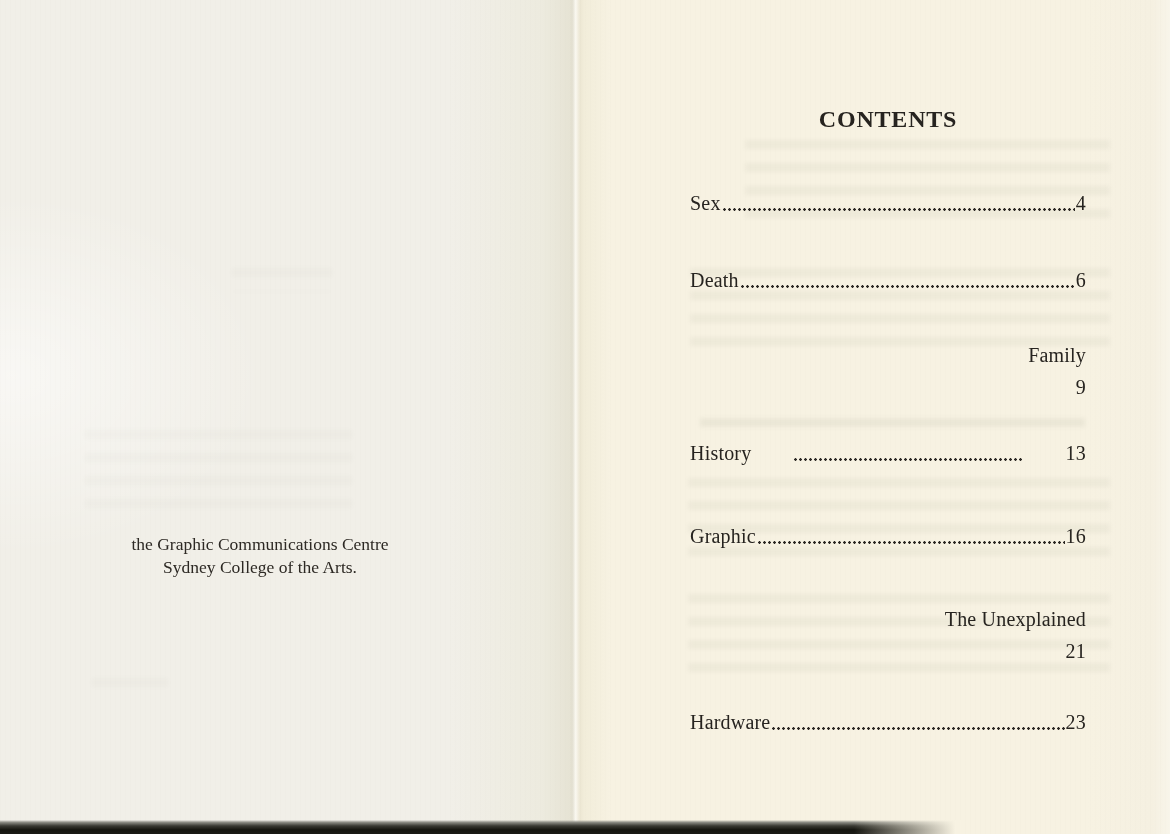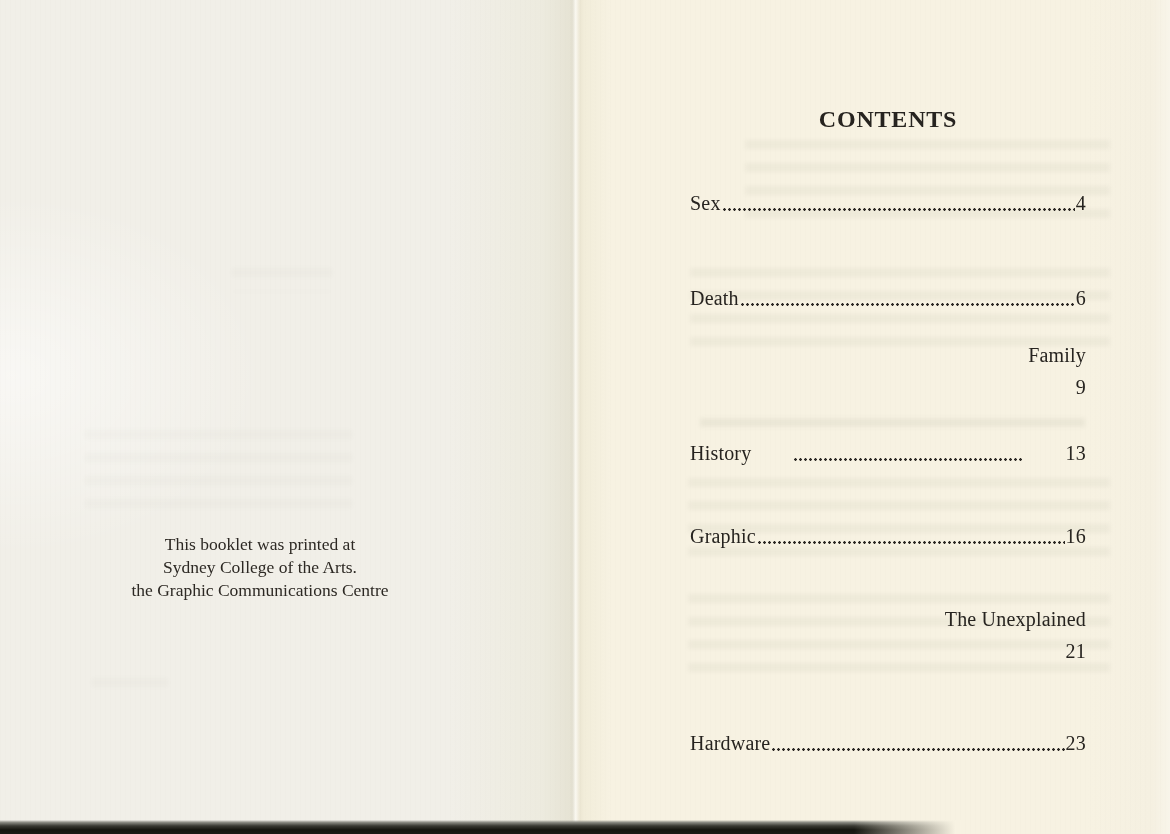--- a/index.html
+++ b/index.html
@@ -90,42 +90,41 @@
 <body>
 
 <div class="scan-root">
 
   <div class="page-left">
     <div class="ghost ghost--faint" style="left:232px;top:266px;width:100px;height:26px;"></div>
     <div class="ghost ghost--faint" style="left:85px;top:428px;width:267px;height:80px;"></div>
     <div class="ghost ghost--faint" style="left:92px;top:676px;width:76px;height:24px;"></div>
 
     <div class="colophon">
-      <div>This booklet was printed at</div>
+      <div>the Graphic Communications Centre</div>
       <div>Sydney College of the Arts.</div>
-      <div>the Graphic Communications Centre</div>
     </div>
   </div>
 
   <div class="page-right">
     <div class="ghost" style="left:169px;top:138px;width:365px;height:94px;"></div>
     <div class="ghost" style="left:114px;top:266px;width:420px;height:86px;"></div>
     <div class="ghost ghost--strong" style="left:124px;top:416px;width:385px;height:24px;"></div>
     <div class="ghost" style="left:112px;top:476px;width:422px;height:94px;"></div>
     <div class="ghost" style="left:112px;top:592px;width:422px;height:92px;"></div>
 
     <div class="toc-heading">CONTENTS</div>
 
     <div>
         <div class="toc-row" style="top: 191px;">
           <span>Sex</span>
           <span class="toc-leader"></span>
           <span>4</span>
         </div>
-        <div class="toc-row" style="top: 286px;">
+        <div class="toc-row" style="top: 268px;">
           <span>Death</span>
           <span class="toc-leader"></span>
           <span>6</span>
         </div>
         <div class="toc-row" style="top: 343px; flex-direction: column;">
           <span>Family</span>
           <span class="toc-leader"></span>
           <span>9</span>
         </div>
         <div class="toc-row" style="top: 441px; gap: 41px;">
@@ -136,21 +135,21 @@
         <div class="toc-row" style="top: 524px;">
           <span>Graphic</span>
           <span class="toc-leader"></span>
           <span>16</span>
         </div>
         <div class="toc-row" style="top: 607px; flex-direction: column;">
           <span>The Unexplained</span>
           <span class="toc-leader"></span>
           <span>21</span>
         </div>
-        <div class="toc-row" style="top: 731px;">
+        <div class="toc-row" style="top: 710px;">
           <span>Hardware</span>
           <span class="toc-leader"></span>
           <span>23</span>
         </div>
       </div>
   </div>
 
   <div class="spine-highlight"></div>
   <div class="paper-texture"></div>
 

